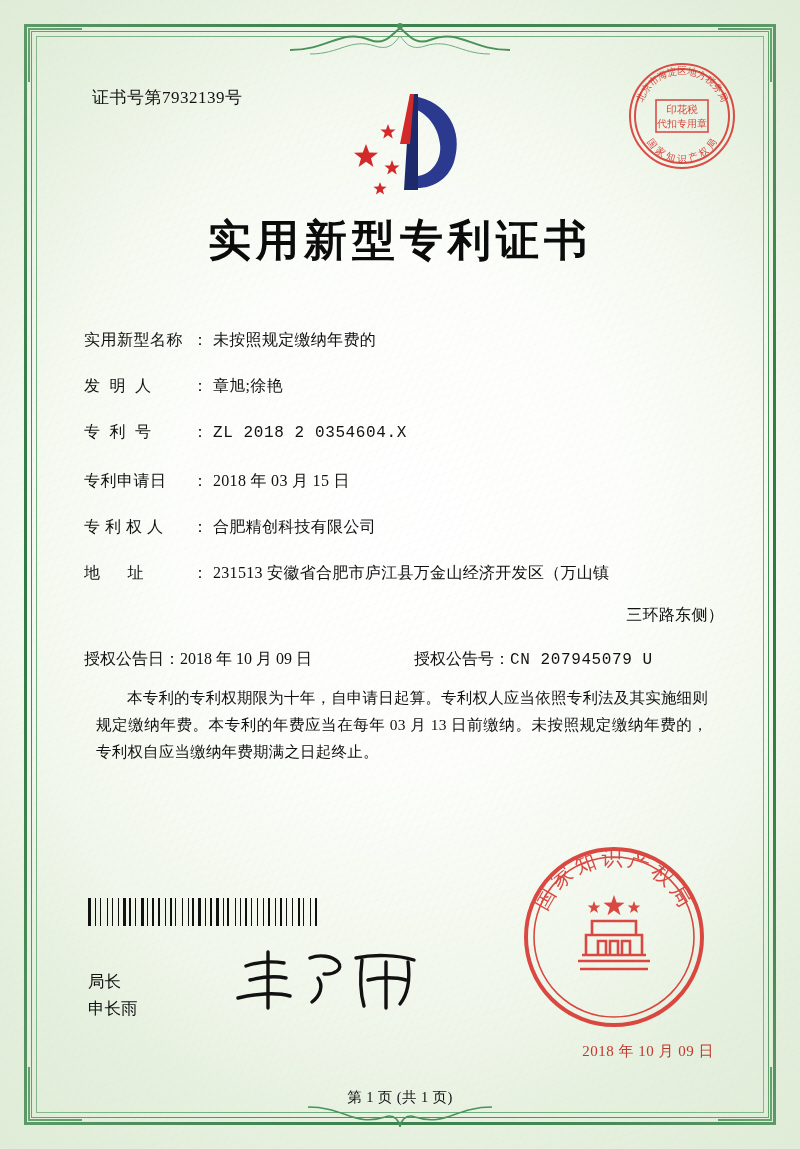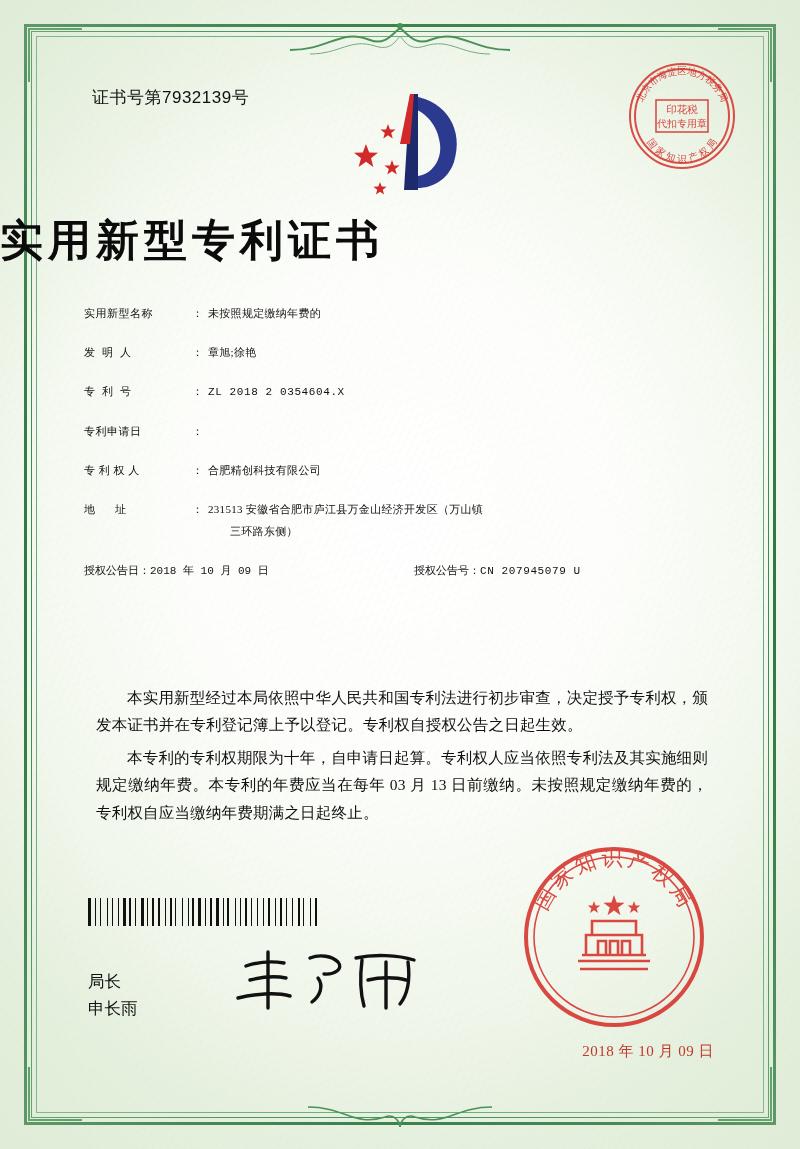--- a/index.html
+++ b/index.html
@@ -80,49 +80,49 @@
     width: 200px; height: 34px;
   }
 
   
   .cert-number {
     position: absolute;
     left: 92px; top: 86px;
     font-size: 17px;
     color: #111;
     letter-spacing: 0.5px;
-    font-family: Liberation Sans, sans-serif;
+    font-family: Liberation Serif, serif;
   }
   .logo {
     position: absolute;
     left: 352px; top: 88px;
     width: 118px; height: 108px;
   }
   .stamp-top {
     position: absolute;
     right: 62px; top: 60px;
     width: 112px; height: 112px;
   }
   .title {
     position: absolute;
     left: 0; right: 0; top: 212px;
-    text-align: left;
+    text-align: center;
     font-size: 43px;
     font-weight: bold;
     letter-spacing: 5px;
     color: #0b0b0b;
     font-family: "DejaVu Serif", "Liberation Serif", serif;
   }
 
   
   .fields {
     position: absolute;
-    left: 84px; top: 306px;
+    left: 84px; top: 328px;
     width: 640px;
-    font-size: 11px;
+    font-size: 16px;
     color: #111;
   }
   .field-row {
     display: flex;
     align-items: baseline;
     margin-bottom: 23px;
     line-height: 1.45;
   }
   .field-label {
     width: 108px;
@@ -133,29 +133,30 @@
   .field-colon {
     flex: 0 0 auto;
     padding-right: 5px;
   }
   .field-value {
     flex: 1 1 auto;
     letter-spacing: 0.3px;
   }
   .field-value .line2 {
     display: block;
-    margin-top: 6px;
+    margin-top: 19px;
     padding-left: 22px;
+    text-align: right;
   }
   .row-two-col {
     display: flex;
     align-items: baseline;
     margin-bottom: 12px;
   }
-  .col-left { display: flex; align-items: baseline; width: 330px; font-family: Liberation Mono, monospace; }
+  .col-left { display: flex; align-items: baseline; width: 330px; }
   .col-right { display: flex; align-items: baseline; }
   .mono-val {
     font-family: Liberation Mono, monospace;
     letter-spacing: 0.6px;
   }
 
   
   .body-text {
     position: absolute;
     left: 96px; top: 684px;
@@ -303,20 +304,21 @@
 
     <div class="field-row">
       <span class="field-label">专  利  号</span>
       <span class="field-colon">：</span>
       <span class="field-value mono-val">ZL 2018 2 0354604.X</span>
     </div>
 
     <div class="field-row">
       <span class="field-label">专利申请日</span>
       <span class="field-colon">：</span>
+      <span class="field-value">2018 年 03 月 15 日</span>
     </div>
 
     <div class="field-row">
       <span class="field-label">专 利 权 人</span>
       <span class="field-colon">：</span>
       <span class="field-value">合肥精创科技有限公司</span>
     </div>
 
     <div class="field-row">
       <span class="field-label">地      址</span>
@@ -336,21 +338,20 @@
       <span class="col-right">
         <span>授权公告号</span>
         <span>：</span>
         <span class="mono-val">CN 207945079 U</span>
       </span>
     </div>
 
   </div>
 
   <div class="body-text">
-    <p>本实用新型经过本局依照中华人民共和国专利法进行初步审查，决定授予专利权，颁发本证书并在专利登记簿上予以登记。专利权自授权公告之日起生效。</p>
     <p>本专利的专利权期限为十年，自申请日起算。专利权人应当依照专利法及其实施细则规定缴纳年费。本专利的年费应当在每年 03 月 13 日前缴纳。未按照规定缴纳年费的，专利权自应当缴纳年费期满之日起终止。</p>
   </div>
 
   <div class="barcode" id="barcode">
       <i style="width:3px"></i>
       <i style="width:1px;background:transparent"></i>
       <i style="width:1px"></i>
       <i style="width:2px;background:transparent"></i>
       <i style="width:1px"></i>
       <i style="width:3px;background:transparent"></i>
@@ -474,14 +475,15 @@
         <polygon points="94,52 96.6,59.6 104.6,59.8 98.2,64.6 100.5,72.3 94,67.6 87.5,72.3 89.8,64.6 83.4,59.8 91.4,59.6"></polygon>
         <polygon points="74,58 75.6,62.4 80.3,62.6 76.6,65.4 78,70 74,67.2 70,70 71.4,65.4 67.7,62.6 72.4,62.4"></polygon>
         <polygon points="114,58 115.6,62.4 120.3,62.6 116.6,65.4 118,70 114,67.2 110,70 111.4,65.4 107.7,62.6 112.4,62.4"></polygon>
       </g>
       <path id="sealArcBot" d="M 30 104 A 66 66 0 0 0 158 104" fill="none"></path>
     </g>
   </svg>
 
   <div class="stamp-date">2018 年 10 月 09 日</div>
 
+  <div class="footer">第 1 页 (共 1 页)</div>
 
 </div>
 
 </body></html>

